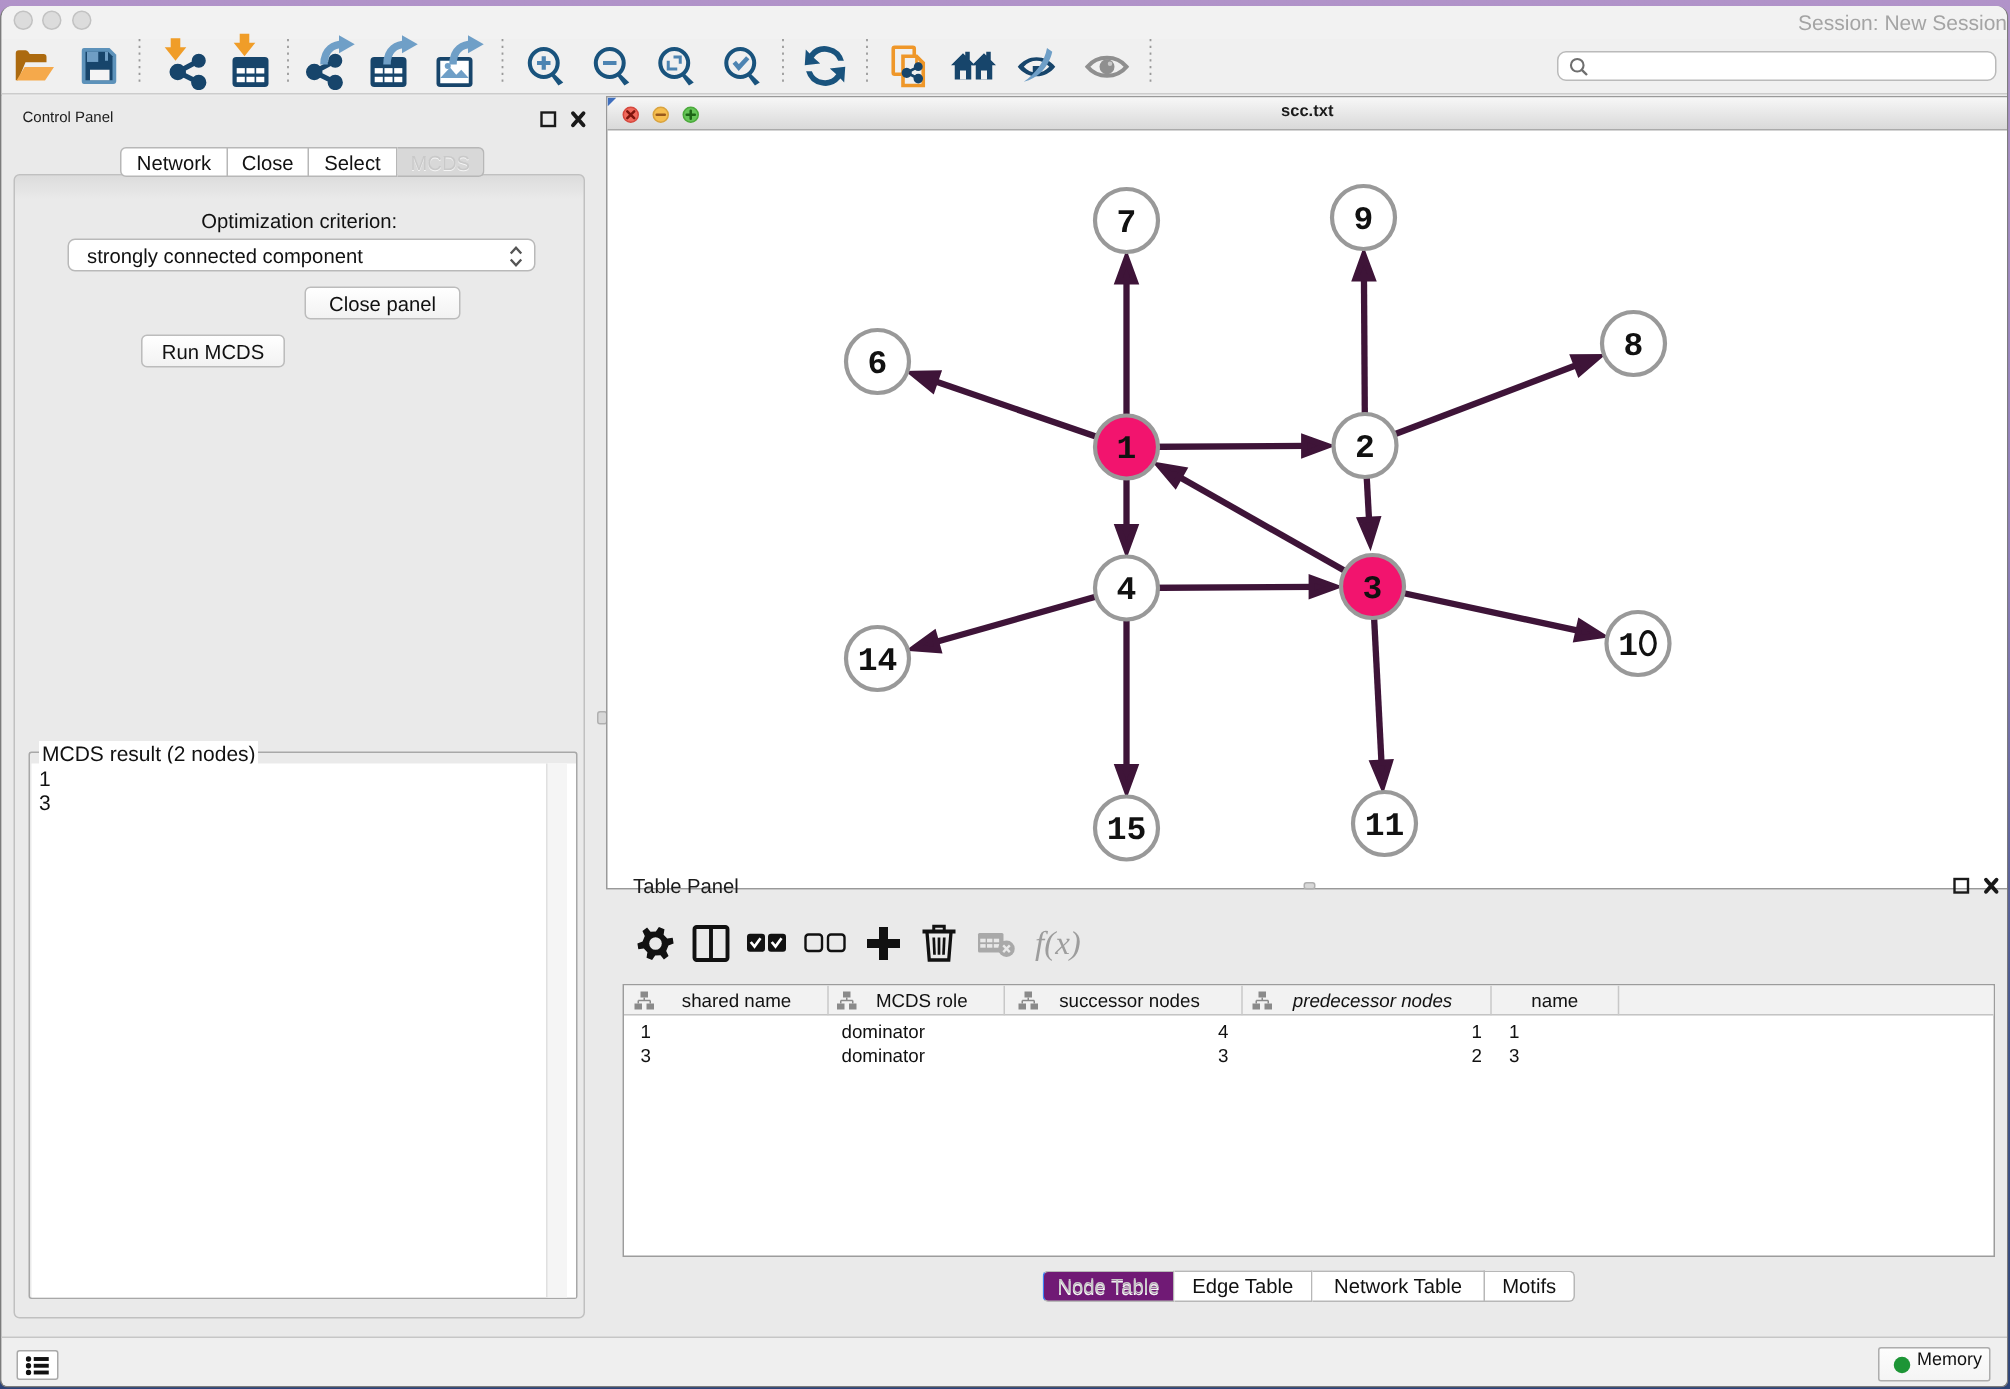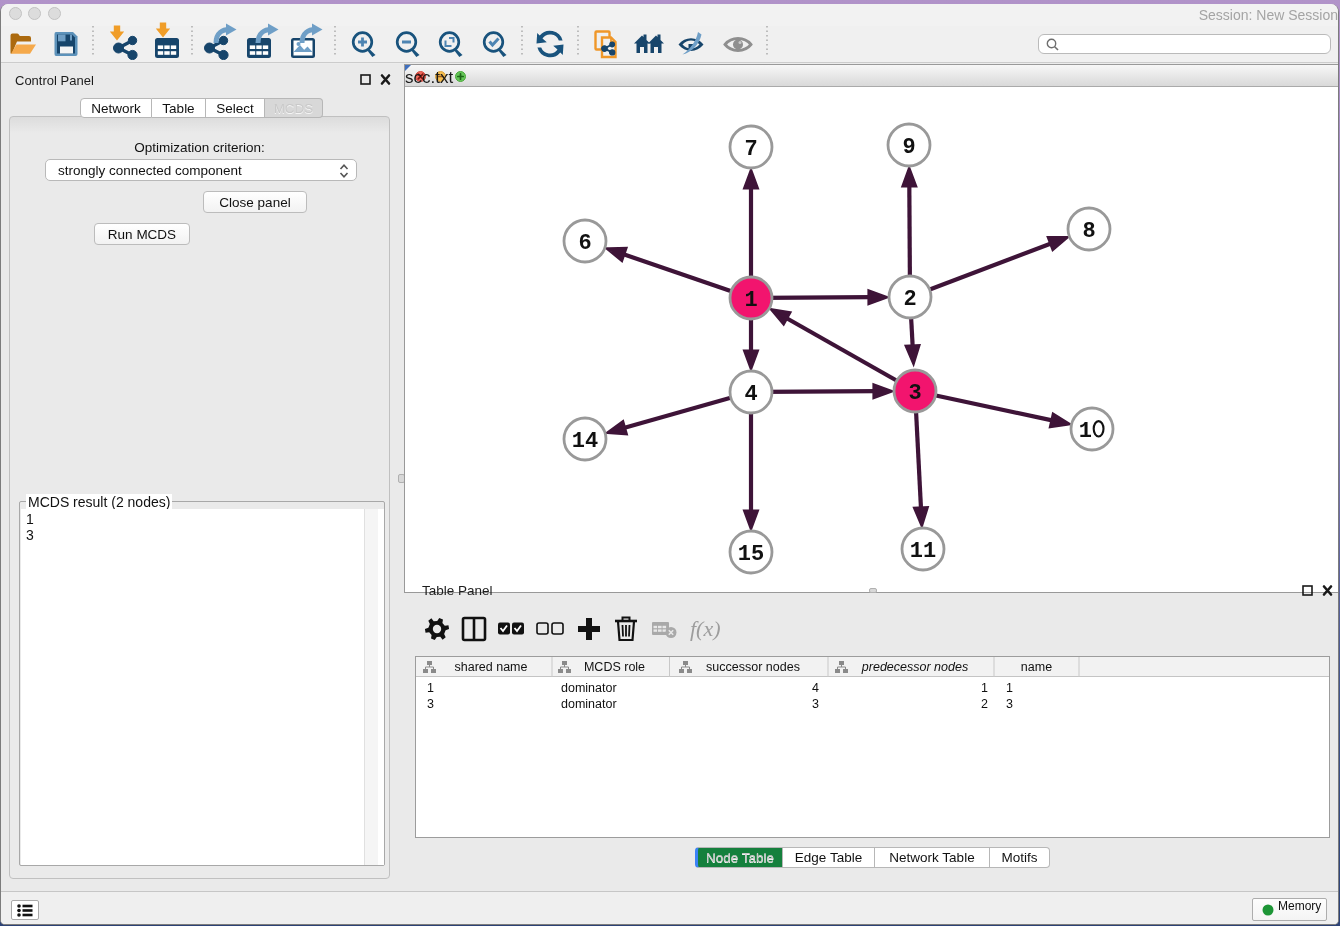--- a/index.html
+++ b/index.html
@@ -7,21 +7,21 @@
 body { font-family:"Liberation Sans", sans-serif; background:linear-gradient(#b193c9 0%, #8f7fbb 40%, #41548c 75%, #2c4276 100%); position:relative; }
 .abs { position:absolute; }
 .window { position:absolute; left:0; top:4px; width:1339px; height:921px; background:#ececec; border-radius:8px 8px 5px 5px; border:1px solid #7c7c7c; border-top:none; overflow:hidden; }
 .titlebar { position:absolute; left:0; top:0; width:100%; height:22px; background:#f2f2f2; }
 .titlebar .dot { position:absolute; top:3px; width:13px; height:13px; border-radius:50%; background:#dcdcdc; border:1px solid #c2c2c2; }
 .title-text { position:absolute; top:3px; width:100%; text-align:right; font-size:14px; color:#a4a4a4; }
 .toolbar { position:absolute; left:0; top:22px; width:100%; height:37px; background:#f0f0f0; border-bottom:1px solid #cccccc; }
 .searchbox { position:absolute; left:1037px; top:8px; width:293px; height:20px; background:#ffffff; border:1px solid #bababa; border-radius:6px; }
 .main { position:absolute; left:0; top:60px; width:100%; height:827px; background:#eaeaea; }
 
-.cp-title { position:absolute; left:14px; top:9px; font-size:13px; color:#1c1c1c; }
+.cp-title { position:absolute; left:14px; top:9px; font-size:10px; color:#1c1c1c; }
 .tabrow { position:absolute; top:34px; height:20px; font-size:13.5px; }
 .tab { position:absolute; top:0; height:20px; background:#fff; border:1px solid #b7b7b7; border-left:none; text-align:center; color:#111; line-height:19px; }
 .tabpane { position:absolute; left:8px; top:52px; width:381px; height:763px; border:1px solid #c0c0c0; border-radius:4px; background:linear-gradient(#dcdcdc 0px, #eaeaea 16px); }
 .btn { position:absolute; background:linear-gradient(#ffffff,#f2f2f2); border:1px solid #bcbcbc; border-radius:4px; font-size:13.5px; color:#111; text-align:center; }
 .groupbox { position:absolute; left:18px; top:437px; width:366px; height:365px; border:1px solid #a8a8a8; border-radius:2px; }
 .grouplabel { position:absolute; left:6px; top:-8px; background:#ffffff; padding:0 2px; font-size:14px; color:#111; }
 .resultarea { position:absolute; left:1px; top:7px; width:363px; height:356px; background:#ffffff; font-size:14px; color:#111; line-height:16px; padding:2px 0 0 5px; }
 .rscroll { position:absolute; right:6px; top:0px; width:14px; height:356px; background:#f5f5f5; border-left:1px solid #e0e0e0; }
 
 .iframe-title { position:absolute; left:0; top:0; width:100%; height:22px; background:linear-gradient(#f7f7f7,#d9d9d9); border-bottom:1px solid #aaaaaa; }
@@ -203,21 +203,21 @@
       <div class="cp-title">Control Panel</div>
       <div class="abs" id="cp-icons" style="left:358px;top:9px;width:36px;height:14px;">
         <svg width="36" height="14">
             <rect x="2" y="2" width="9" height="9" fill="none" stroke="#1a1a1a" stroke-width="1.6"></rect>
             <path d="M23 2.5 L30 10.5 M30 2.5 L23 10.5" stroke="#1a1a1a" stroke-width="2.6" stroke-linecap="round"></path>
           </svg>
       </div>
       <div class="tabpane"></div>
       <div class="tabrow" style="left:79px;">
         <div class="tab" style="left:0;width:72px;border-left:1px solid #b7b7b7;border-radius:4px 0 0 4px;">Network</div>
-        <div class="tab" style="left:72px;width:54px;">Table</div>
+        <div class="tab" style="left:72px;width:54px;">Close</div>
         <div class="tab" style="left:126px;width:59px;">Select</div>
         <div class="tab" style="left:185px;width:58px;background:#d8d8d8;color:#c9c9c9;border-radius:0 4px 4px 0;text-shadow:0 1px 0 #f5f5f5;">MCDS</div>
       </div>
       <div class="abs" style="left:44px;top:95px;width:312px;height:22px;background:#fff;border:1px solid #b9b9b9;border-radius:5px;font-size:13.5px;color:#111;line-height:21px;padding-left:12px;">strongly connected component
         <svg class="abs" style="right:7px;top:3px;" width="10" height="16" viewBox="0 0 10 16">
             <path d="M1.5 6 L5 2.2 L8.5 6" fill="none" stroke="#555" stroke-width="1.6"></path>
             <path d="M1.5 10 L5 13.8 L8.5 10" fill="none" stroke="#555" stroke-width="1.6"></path>
           </svg>
       </div>
       <div class="abs" style="left:0;top:76px;width:397px;text-align:center;font-size:13.5px;color:#111;">Optimization criterion:</div>
@@ -243,21 +243,21 @@
         <div class="tl" style="left:30px;background:#f6be4f;border:1px solid #d9a33e;">
             <svg width="9" height="9">
               <path d="M1.8 4.5 L7.2 4.5" stroke="#99591b" stroke-width="1.7" stroke-linecap="round"></path>
             </svg>
           </div>
         <div class="tl" style="left:50px;background:#65c558;border:1px solid #4aa93a;">
             <svg width="9" height="9">
               <path d="M1.8 4.5 L7.2 4.5 M4.5 1.8 L4.5 7.2" stroke="#1d6617" stroke-width="1.7" stroke-linecap="round"></path>
             </svg>
           </div>
-        <div style="position:absolute;top:3px;width:100%;font-size:17px;font-weight:normal;color:#1a1a1a;">scc.txt</div>
+        <div style="position:absolute;top:3px;width:100%;text-align:center;font-size:11px;font-weight:bold;color:#1a1a1a;">scc.txt</div>
       </div>
       <svg class="abs" style="left:0;top:22px;" width="933" height="505" viewBox="0 0 933 505" id="graph">
         <g stroke="#3e1438" stroke-width="4.2" fill="#3e1438">
           <line x1="346.0" y1="211.0" x2="346.0" y2="98.5"></line>
             <polygon points="346.0,85.5 351.5,100.5 340.5,100.5"></polygon>
           <line x1="346.0" y1="211.0" x2="216.4" y2="166.5"></line>
             <polygon points="204.1,162.3 220.1,162.0 216.5,172.4"></polygon>
           <line x1="346.0" y1="211.0" x2="466.5" y2="210.2"></line>
             <polygon points="479.5,210.2 464.5,215.8 464.5,204.8"></polygon>
           <line x1="346.0" y1="211.0" x2="346.0" y2="266.5"></line>
@@ -422,21 +422,21 @@
         <div class="abs" style="left:330px;top:24px;width:73px;text-align:right;">4</div>
         <div class="abs" style="left:500px;top:24px;width:72px;text-align:right;">1</div>
         <div class="abs" style="left:590px;top:24px;">1</div>
         <div class="abs" style="left:11px;top:40px;">3</div>
         <div class="abs" style="left:145px;top:40px;">dominator</div>
         <div class="abs" style="left:330px;top:40px;width:73px;text-align:right;">3</div>
         <div class="abs" style="left:500px;top:40px;width:72px;text-align:right;">2</div>
         <div class="abs" style="left:590px;top:40px;">3</div>
       </div>
       <div class="abs" id="tp-tabs" style="left:291px;top:268px;height:21px;font-size:13.5px;">
-        <div class="tab" style="left:0;width:88px;height:21px;line-height:20px;border-left:3px solid #3b82f6;border-radius:4px 0 0 4px;background:#15803d;color:#c9c9c9;text-shadow:0 1px 0 #f5f5f5;">Node Table</div>
+        <div class="tab" style="left:0;width:88px;height:21px;line-height:20px;border-left:1px solid #3b82f6;border-radius:4px 0 0 4px;background:#701a75;color:#c9c9c9;text-shadow:0 1px 0 #f5f5f5;">Node Table</div>
         <div class="tab" style="left:88px;width:92px;height:21px;line-height:20px;">Edge Table</div>
         <div class="tab" style="left:180px;width:115px;height:21px;line-height:20px;">Network Table</div>
         <div class="tab" style="left:295px;width:60px;height:21px;line-height:20px;border-radius:0 4px 4px 0;">Motifs</div>
       </div>
     </div>
   </div>
 
   <div class="abs" style="left:0;top:887px;width:100%;height:34px;background:#efefef;border-top:1px solid #c6c6c6;">
     <div class="abs" style="left:10px;top:8px;width:28px;height:20px;background:#fff;border:1px solid #a9a9a9;border-radius:2px;">
       <svg width="16" height="13" style="display:block;margin:2.5px 0 0 5px;" viewBox="0 0 16 13">

